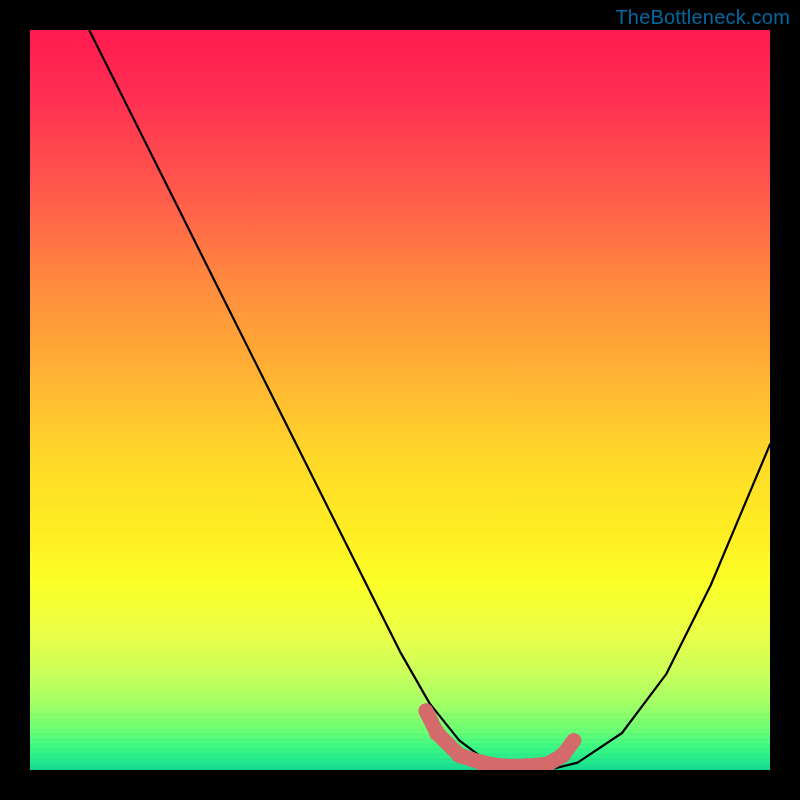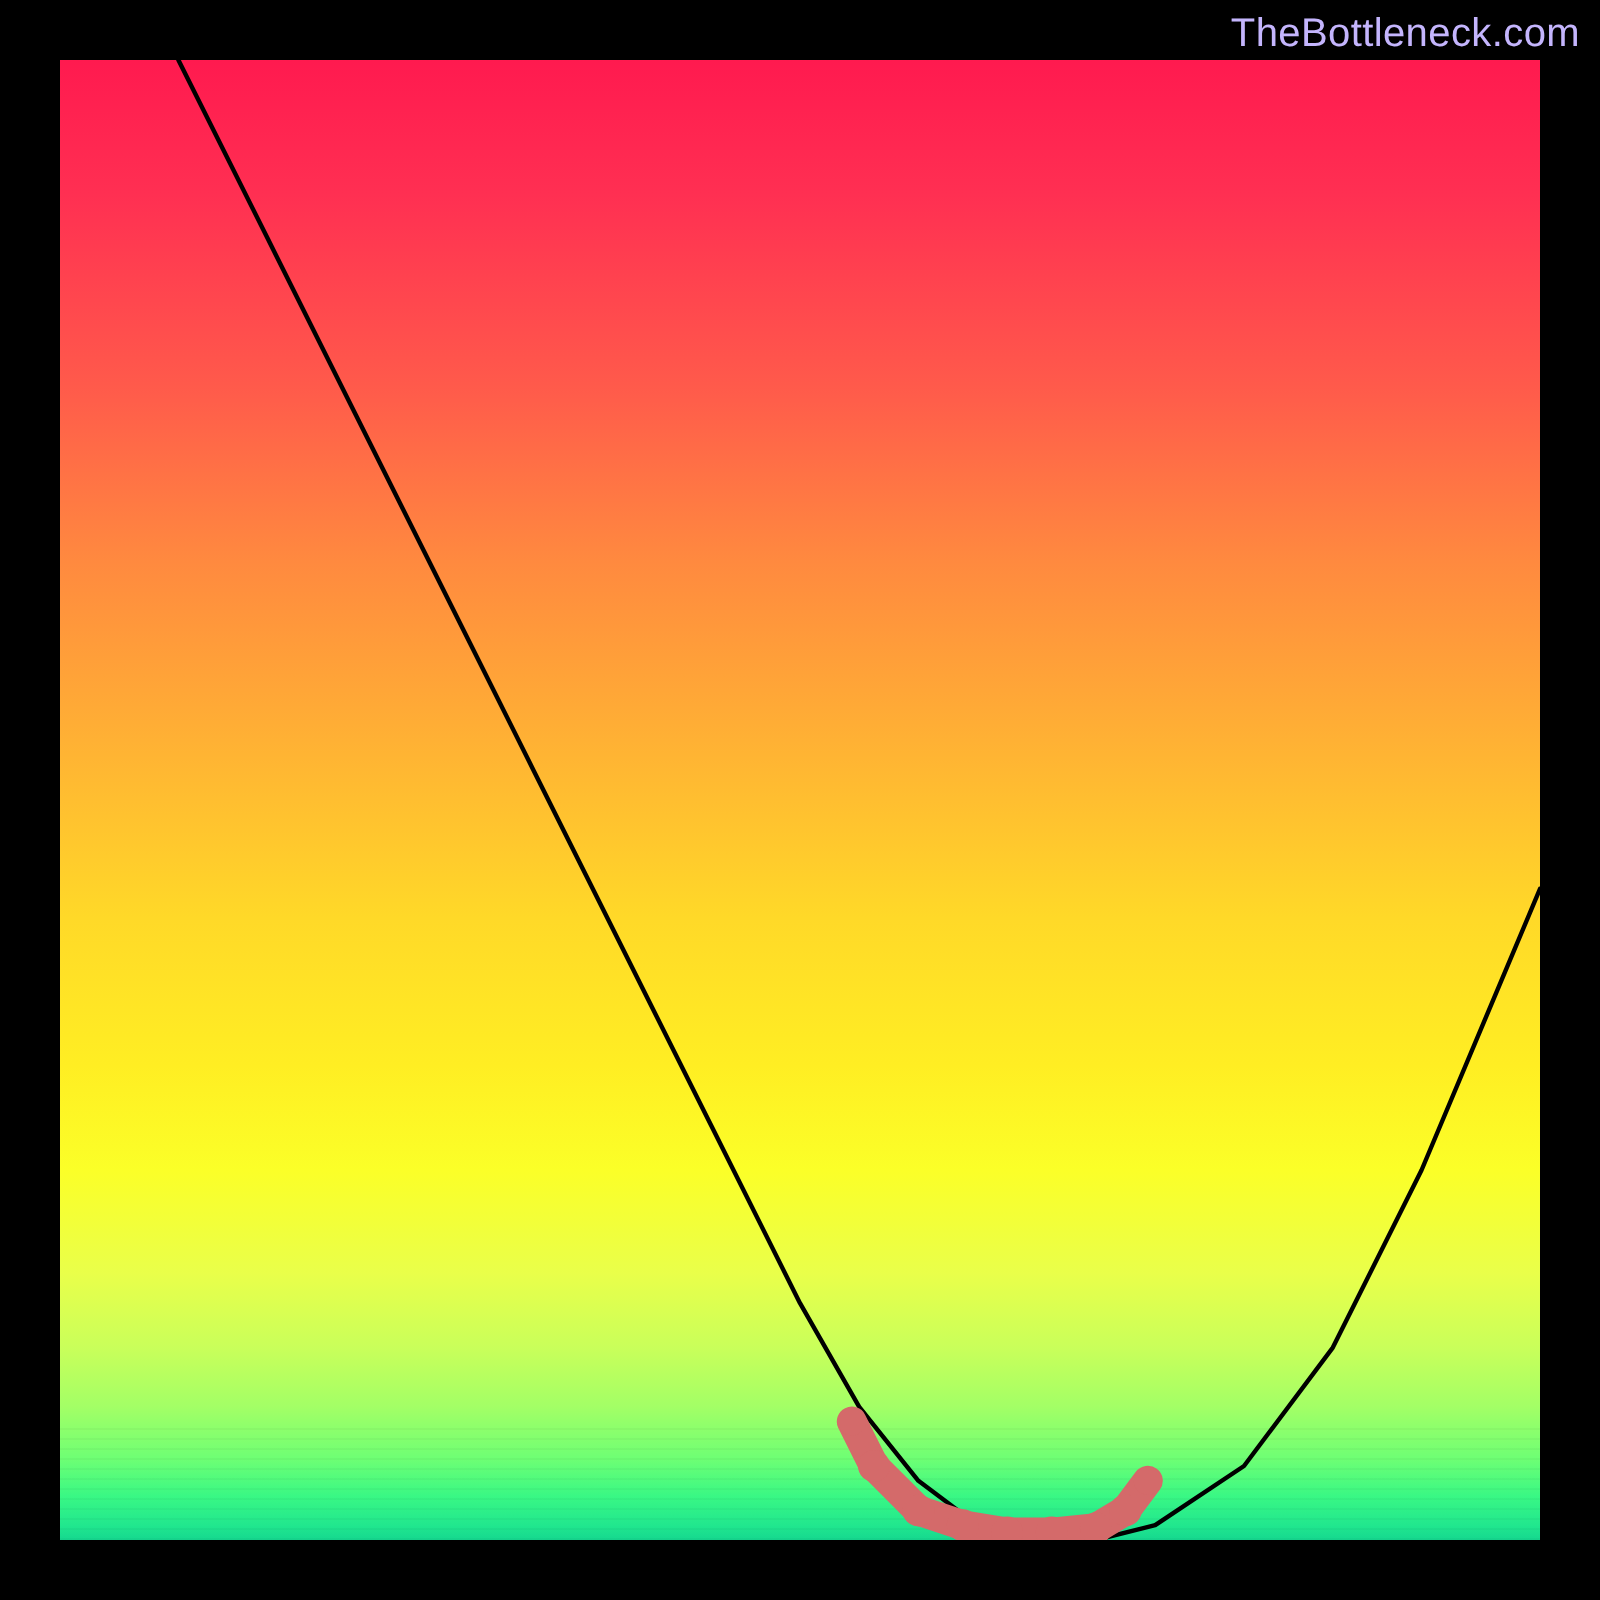--- a/index.html
+++ b/index.html
@@ -66,21 +66,21 @@
     left: 0;
     top: 0;
     width: 740px;
     height: 740px;
     pointer-events: none;
   }
   .watermark {
     position: absolute;
     top: 6px;
     right: 10px;
-    color: #c4b5fd;
+    color: #0369a1;
     font-size: 20px;
     font-weight: 500;
     letter-spacing: 0.2px;
     user-select: none;
   }
 </style>
 </head>
 <body>
 
 <div class="watermark">TheBottleneck.com</div>

